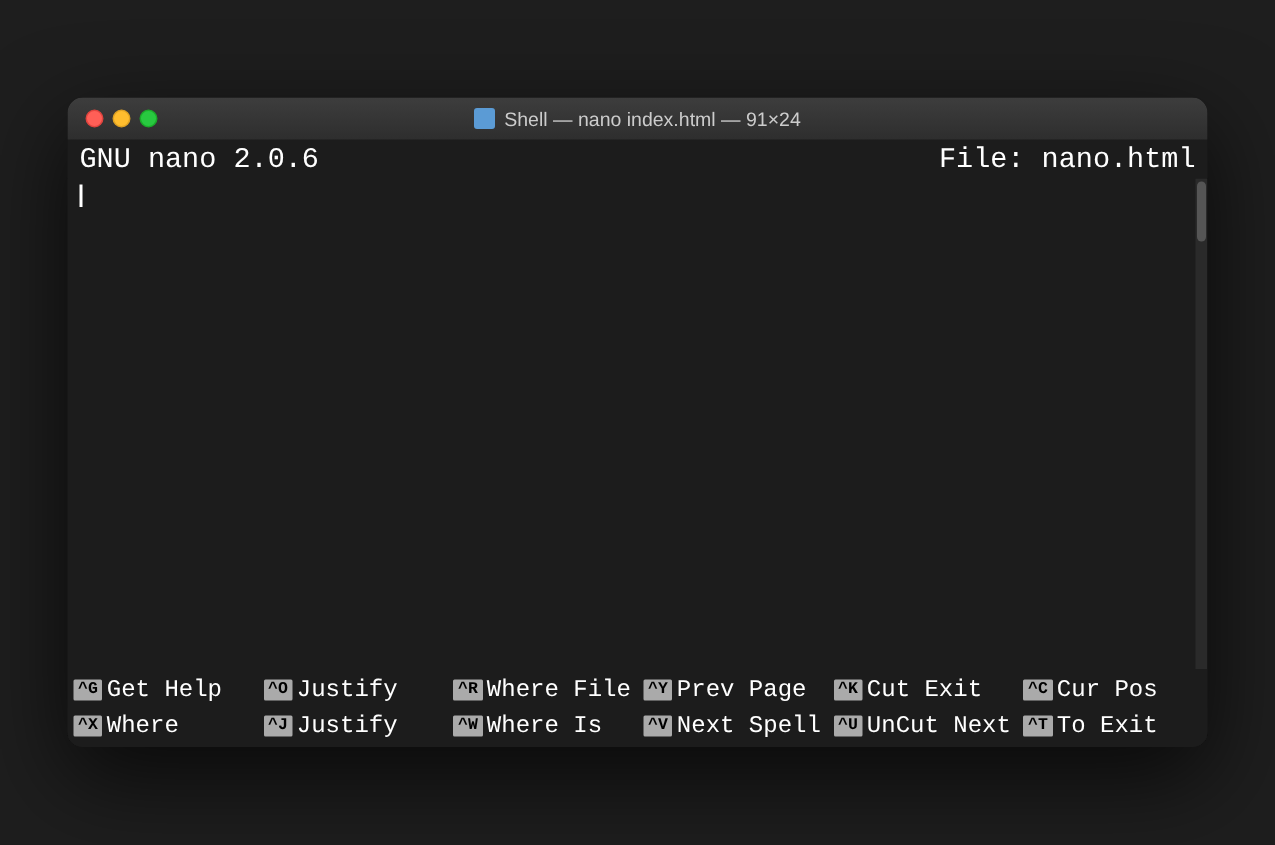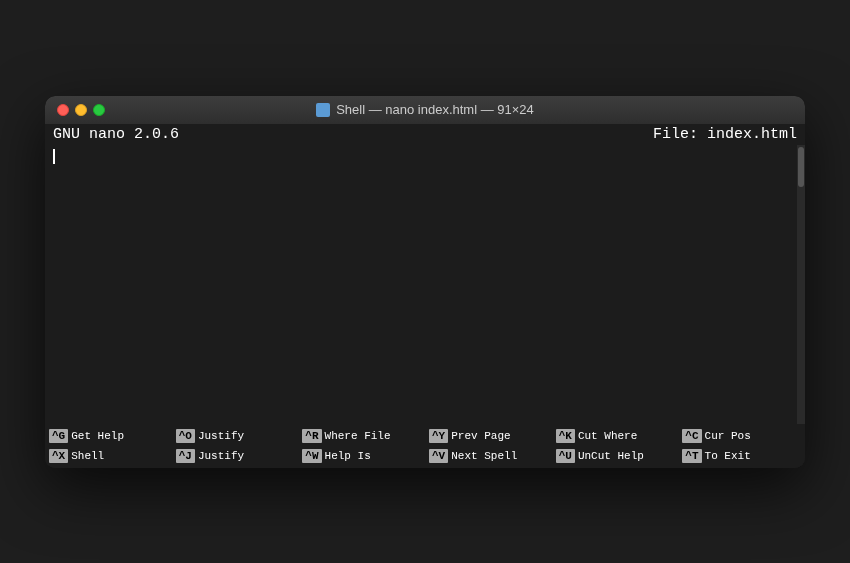--- a/index.html
+++ b/index.html
@@ -9,21 +9,21 @@
       display: flex;
       justify-content: center;
       align-items: center;
       width: 850px;
       height: 563px;
       font-family: 'Courier New', Courier, monospace;
     }
 
     .window {
       width: 760px;
-      height: 372px;
+      height: 433px;
       background: #1a1a1a;
       border-radius: 10px;
       box-shadow: 0 20px 60px rgba(0,0,0,0.7);
       display: flex;
       flex-direction: column;
       overflow: hidden;
     }
 
     .title-bar {
       background: linear-gradient(180deg, #3d3d3d 0%, #2e2e2e 100%);
@@ -90,21 +90,21 @@
       background: #1c1c1c;
       display: flex;
       flex-direction: column;
       overflow: hidden;
     }
 
     .nano-header {
       background: #1c1c1c;
       color: #ffffff;
       padding: 2px 8px;
-      font-size: 15px;
+      font-size: 19px;
       display: flex;
       justify-content: space-between;
       border-bottom: none;
       flex-shrink: 0;
     }
 
     .nano-editor {
       flex: 1;
       background: #1c1c1c;
       color: #ffffff;
@@ -169,21 +169,21 @@
       padding: 1px 3px;
       min-width: 18px;
       text-align: center;
       font-weight: bold;
       white-space: nowrap;
       border-radius: 1px;
     }
 
     .shortcut-label {
       color: #ffffff;
-      font-size: 11px;
+      font-size: 16px;
       white-space: nowrap;
     }
 
     .shortcuts-grid {
       padding: 2px 0;
     }
   </style>
 </head>
 <body>
 
@@ -198,21 +198,21 @@
     <div class="title-text">
       <span class="title-icon"></span>
       <span>Shell — nano index.html — 91×24</span>
     </div>
   </div>
 
   <div class="terminal-body">
 
     <div class="nano-header">
       <span>GNU nano 2.0.6</span>
-      <span>File: index.html</span>
+      <span>File: nano.html</span>
     </div>
 
     <div class="nano-editor">
       <span class="cursor"></span>
       <div class="scrollbar-right">
         <div class="scrollbar-thumb"></div>
       </div>
     </div>
 
     <div class="nano-footer">
@@ -235,49 +235,49 @@
             <span class="shortcut-label">Where File</span>
           </div>
 
           <div class="shortcut-item">
             <span class="shortcut-key">^Y</span>
             <span class="shortcut-label">Prev Page</span>
           </div>
 
           <div class="shortcut-item">
             <span class="shortcut-key">^K</span>
-            <span class="shortcut-label">Cut Where</span>
+            <span class="shortcut-label">Cut Exit</span>
           </div>
 
           <div class="shortcut-item">
             <span class="shortcut-key">^C</span>
             <span class="shortcut-label">Cur Pos</span>
           </div>
         </div>
 
         <div class="shortcuts-row">
           <div class="shortcut-item">
             <span class="shortcut-key">^X</span>
-            <span class="shortcut-label">Shell</span>
+            <span class="shortcut-label">Where</span>
           </div>
           <div class="shortcut-item">
             <span class="shortcut-key">^J</span>
             <span class="shortcut-label">Justify</span>
           </div>
           <div class="shortcut-item">
             <span class="shortcut-key">^W</span>
-            <span class="shortcut-label">Help Is</span>
+            <span class="shortcut-label">Where Is</span>
           </div>
           <div class="shortcut-item">
             <span class="shortcut-key">^V</span>
             <span class="shortcut-label">Next Spell</span>
           </div>
           <div class="shortcut-item">
             <span class="shortcut-key">^U</span>
-            <span class="shortcut-label">UnCut Help</span>
+            <span class="shortcut-label">UnCut Next</span>
           </div>
           <div class="shortcut-item">
             <span class="shortcut-key">^T</span>
             <span class="shortcut-label">To Exit</span>
           </div>
         </div>
       </div>
     </div>
   </div>
 </div>

